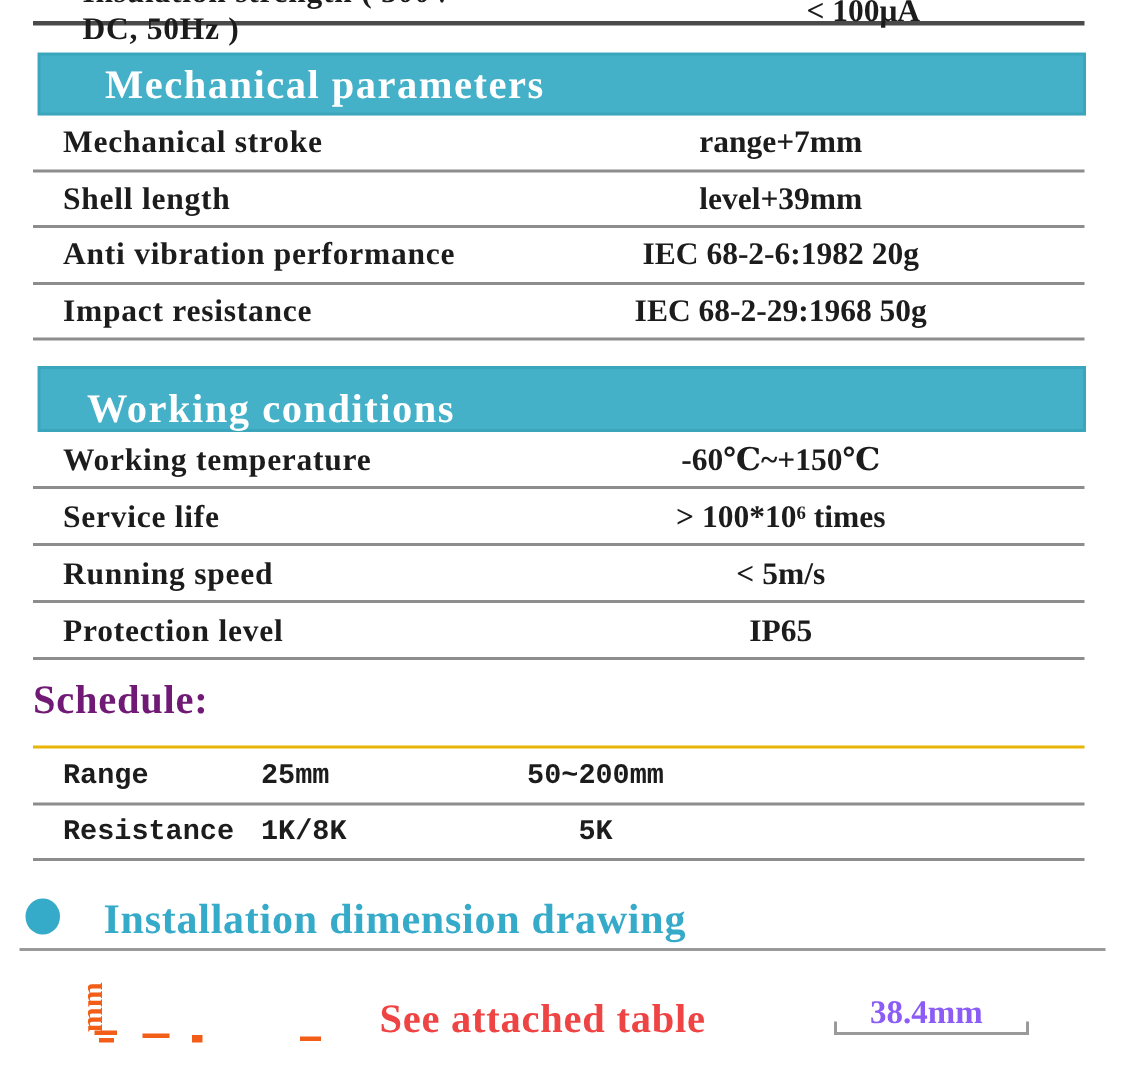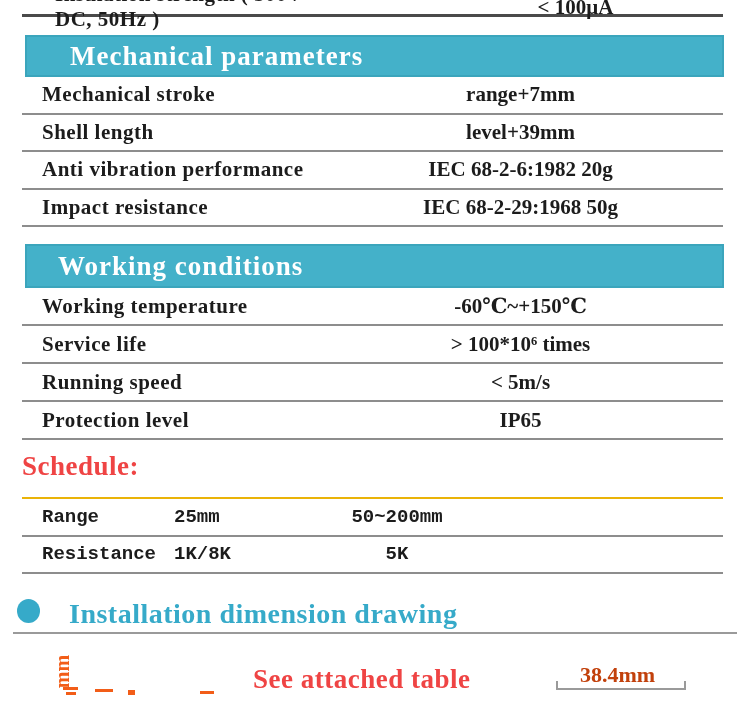--- a/index.html
+++ b/index.html
@@ -31,27 +31,27 @@
   .teal-bar {
     margin-left:25px; width:699px;
     background:#44b1c9;
     box-shadow:inset 0 0 0 2px rgba(20,110,135,0.18);
     color:#ffffff;
     font-size:27px; letter-spacing:1px;
     display:flex; align-items:center;
     padding-left:33px;
   }
   .bar-mech { margin-top:18px; height:42px;padding-left:45px; }
-  .bar-work { margin-top:17px; height:44px; }
+  .bar-work { margin-top:17px; height:44px;align-items:flex-end; }
   .rows-work .spec-row { height:38px; }
 
   
   .schedule-heading {
     margin:10px 0 0 22px;
-    color:#ef4444;
+    color:#701a75;
     font-size:27px; line-height:32px; letter-spacing:0.5px;
   }
   .sched-table {
     margin-left:22px; margin-top:15px; width:701px;
     border-top:2px solid #eab308;
     font-size:19px;
     font-family:Liberation Mono, monospace;
   }
   .sched-row {
     display:flex; align-items:center;
@@ -78,21 +78,21 @@
   }
 
   
   .drawing { position:relative; height:61px; width:750px; }
   .drawing .note {
     position:absolute; left:253px; top:30px;
     color:#ef4444; font-size:27px; letter-spacing:0.5px;
   }
   .drawing .dim-right {
     position:absolute; left:580px; top:28px;
-    color:#c2410c; font-size:22px;
+    color:#8b5cf6; font-size:22px;
   }
   .dim-line { position:absolute; left:556px; top:54px; width:130px; height:2px; background:#9a9a9a; }
   .dim-tick { position:absolute; top:47px; width:2px; height:9px; background:#9a9a9a; }
   .tick-l { left:556px; } .tick-r { left:684px; }
   .dim-vert {
     position:absolute; left:46px; top:26px;
     color:#f25d18; font-size:20px;
     transform:rotate(-90deg);
   }
   .frag { position:absolute; background:#f25d18; }

